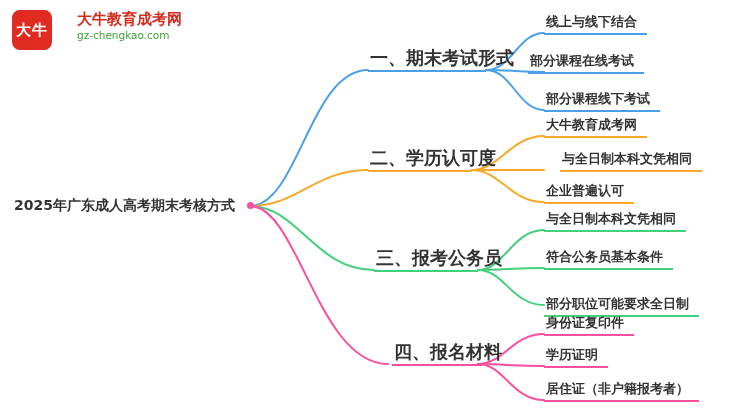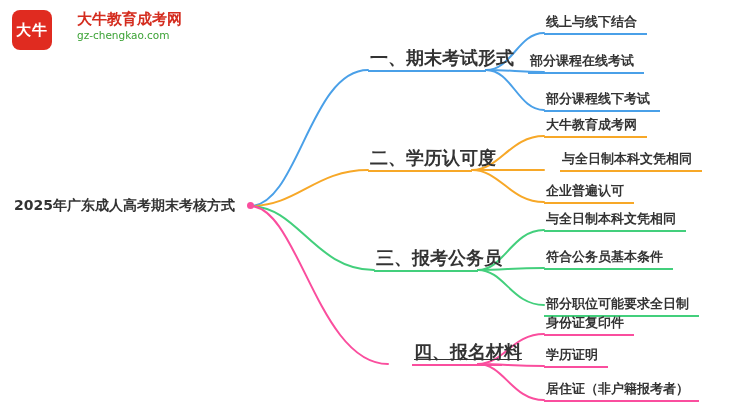--- a/index.html
+++ b/index.html
@@ -73,21 +73,21 @@
   }
   .c-blue   { border-bottom-color: #4aa0e8; }
   .c-orange { border-bottom-color: #f7a828; }
   .c-green  { border-bottom-color: #43cf7c; }
   .c-pink   { border-bottom-color: #fa4e9e; }
 
   
   .b1 { left: 368px; top: 49px;  width: 118px; }
   .b2 { left: 368px; top: 149px; width: 104px; }
   .b3 { left: 374px; top: 249px; width: 104px; }
-  .b4 { left: 412px; top: 343px; width: 90px; text-decoration: underline;  }
+  .b4 { left: 392px; top: 343px; width: 90px;  }
 
   .l11 { left: 544px; top: 14px; }
   .l12 { left: 528px; top: 53px; }
   .l13 { left: 544px; top: 91px; }
   .l21 { left: 544px; top: 117px; }
   .l22 { left: 544px; top: 151px; margin-left: 16px; }
   .l23 { left: 544px; top: 183px; }
   .l31 { left: 544px; top: 211px; }
   .l32 { left: 544px; top: 249px; }
   .l33 { left: 544px; top: 296px; }

